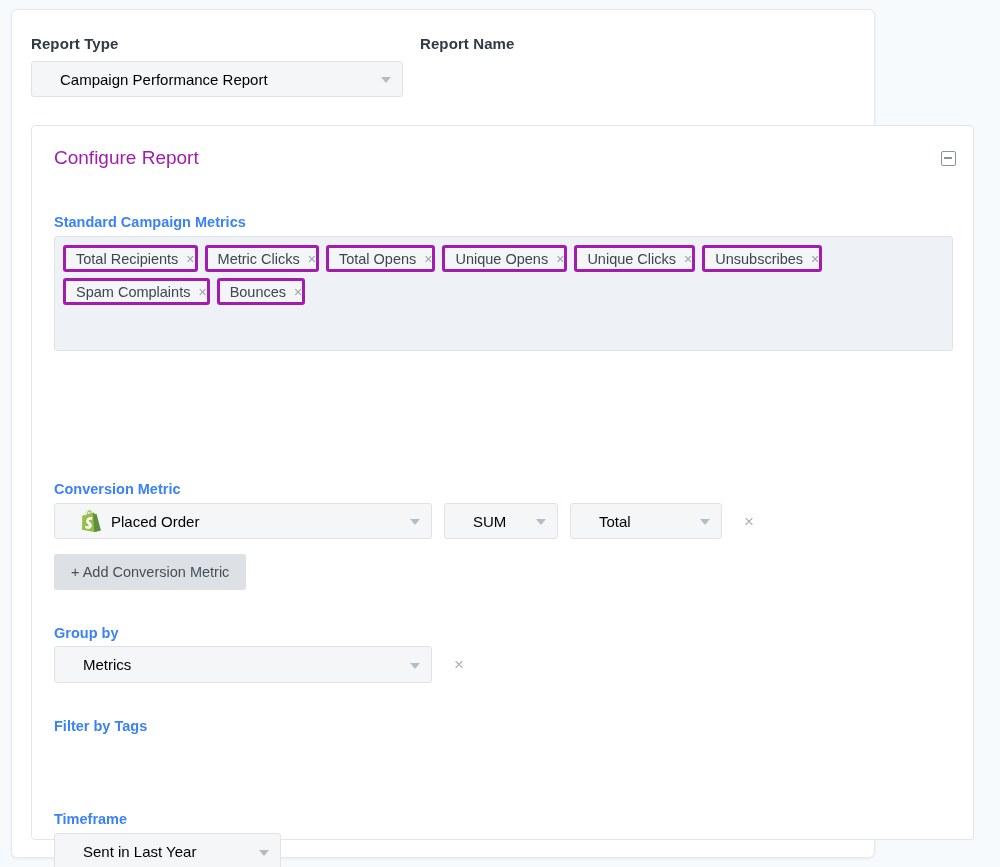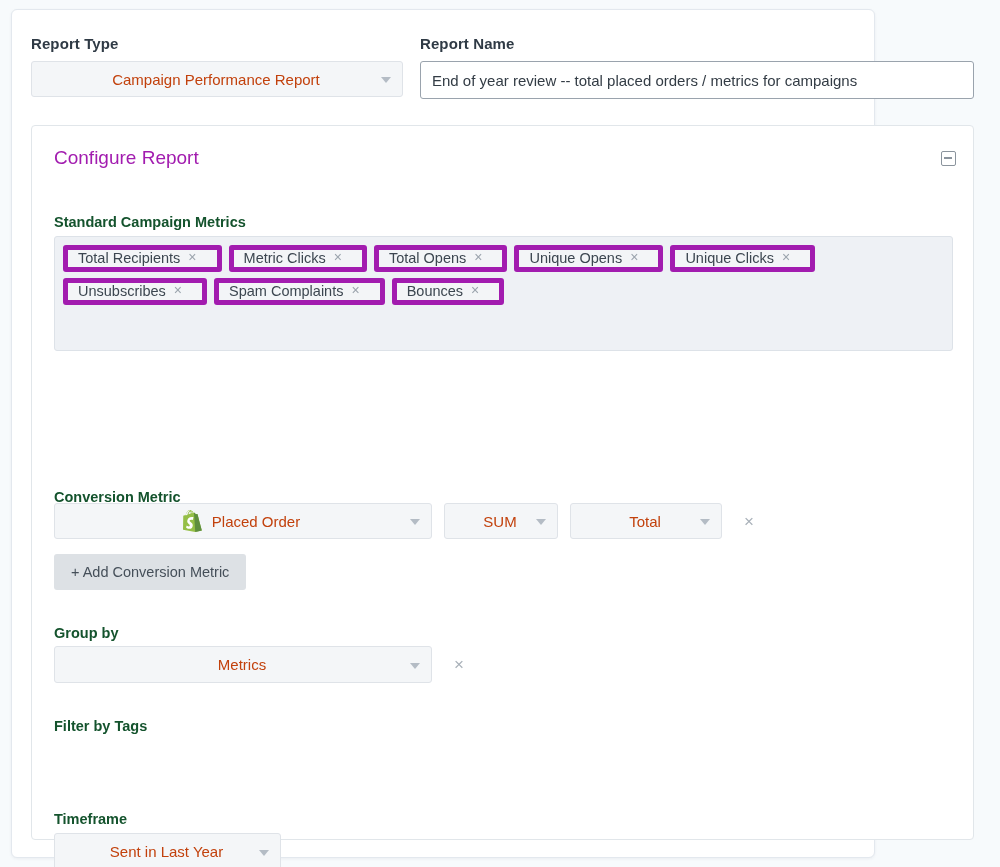--- a/index.html
+++ b/index.html
@@ -39,26 +39,25 @@
   .sel {
     position: relative;
     background: #f4f6f8;
     border: 1px solid #dfe3e8;
     border-radius: 3px;
     height: 36px;
     display: flex;
     align-items: center;
     padding: 0 30px 0 28px;
     font-size: 15px;
-    color: #c2410c;
+    color: #000000;
     cursor: pointer;
     user-select: none;
     white-space: nowrap;
     overflow: hidden;
-    justify-content: center;
   }
   .sel .caret {
     position: absolute;
     right: 11px; top: 50%;
     margin-top: -2px;
     width: 0; height: 0;
     border-left: 5px solid transparent;
     border-right: 5px solid transparent;
     border-top: 6px solid #b4bcc5;
   }
@@ -106,57 +105,58 @@
     content: "";
     position: absolute;
     left: 2px; top: 5.2px;
     width: 8px; height: 1.8px;
     background: #8b949d;
   }
 
   .section-label {
     font-size: 14.5px;
     font-weight: bold;
-    color: #14532d;
+    color: #3b82f6;
   }
 
   
   #metrics-label { position: absolute; left: 22px; top: 88px; }
   #metrics-box {
     position: absolute;
     left: 22px; top: 110px;
     width: 899px; height: 115px;
     background: #eef1f5;
     border: 1px solid #dde2e8;
     border-radius: 3px;
     padding: 8px 8px;
   }
   #metrics-tags { display: flex; flex-wrap: wrap; gap: 6px 7px; align-content: flex-start;}
   .tag {
     display: inline-flex;
+    align-items: center;
     height: 27px;
     background: #f3f5f7;
-    border: 5px solid #a21caf;
-    border-radius: 3px;
-    padding: 0 20px 0 10px;
+    border: 3px solid #a21caf;
+    border-radius: 3px;
+    padding: 0 0 0 10px;
     font-size: 14.5px;
     color: #3c4650;
     cursor: default;
     white-space: nowrap;
   }
   .tag .tag-x {
     margin-left: 8px;
     font-size: 14px;
     color: #9aa3ac;
     line-height: 1;
     cursor: pointer;
   }
 
   
-  #conv-label { position: absolute; left: 22px; top: 355px; margin-top: 8px; }
+  #conv-label { position: absolute; left: 22px; top: 355px; }
   #conv-row { position: absolute; left: 22px; top: 377px; display: flex; align-items: center; }
   #conv-metric-select { width: 378px; }
   #conv-metric-select .shop-icon {
     flex: 0 0 auto;
     width: 19px; height: 22px;
     margin-right: 10px;
     margin-left: -1px;
   }
   #conv-type-select  { width: 152px; margin-left: 12px; }
   #conv-agg-select   { width: 114px; margin-left: 12px; }
@@ -206,21 +206,20 @@
   <div id="report-type-block">
     <span class="field-label block-label">Report Type</span>
     <div class="sel" id="report-type-select">
       <span>Campaign Performance Report</span>
       <span class="caret"></span>
     </div>
   </div>
 
   <div id="report-name-block">
     <span class="field-label block-label">Report Name</span>
-    <input class="txtinput" id="report-name-input" type="text" value="End of year review -- total placed orders / metrics for campaigns" style="">
   </div>
 
   <div id="configure-panel">
 
     <div id="configure-title">Configure Report</div>
     <div id="collapse-icon"></div>
 
     <span class="section-label" id="metrics-label">Standard Campaign Metrics</span>
 
     <div id="metrics-box">

